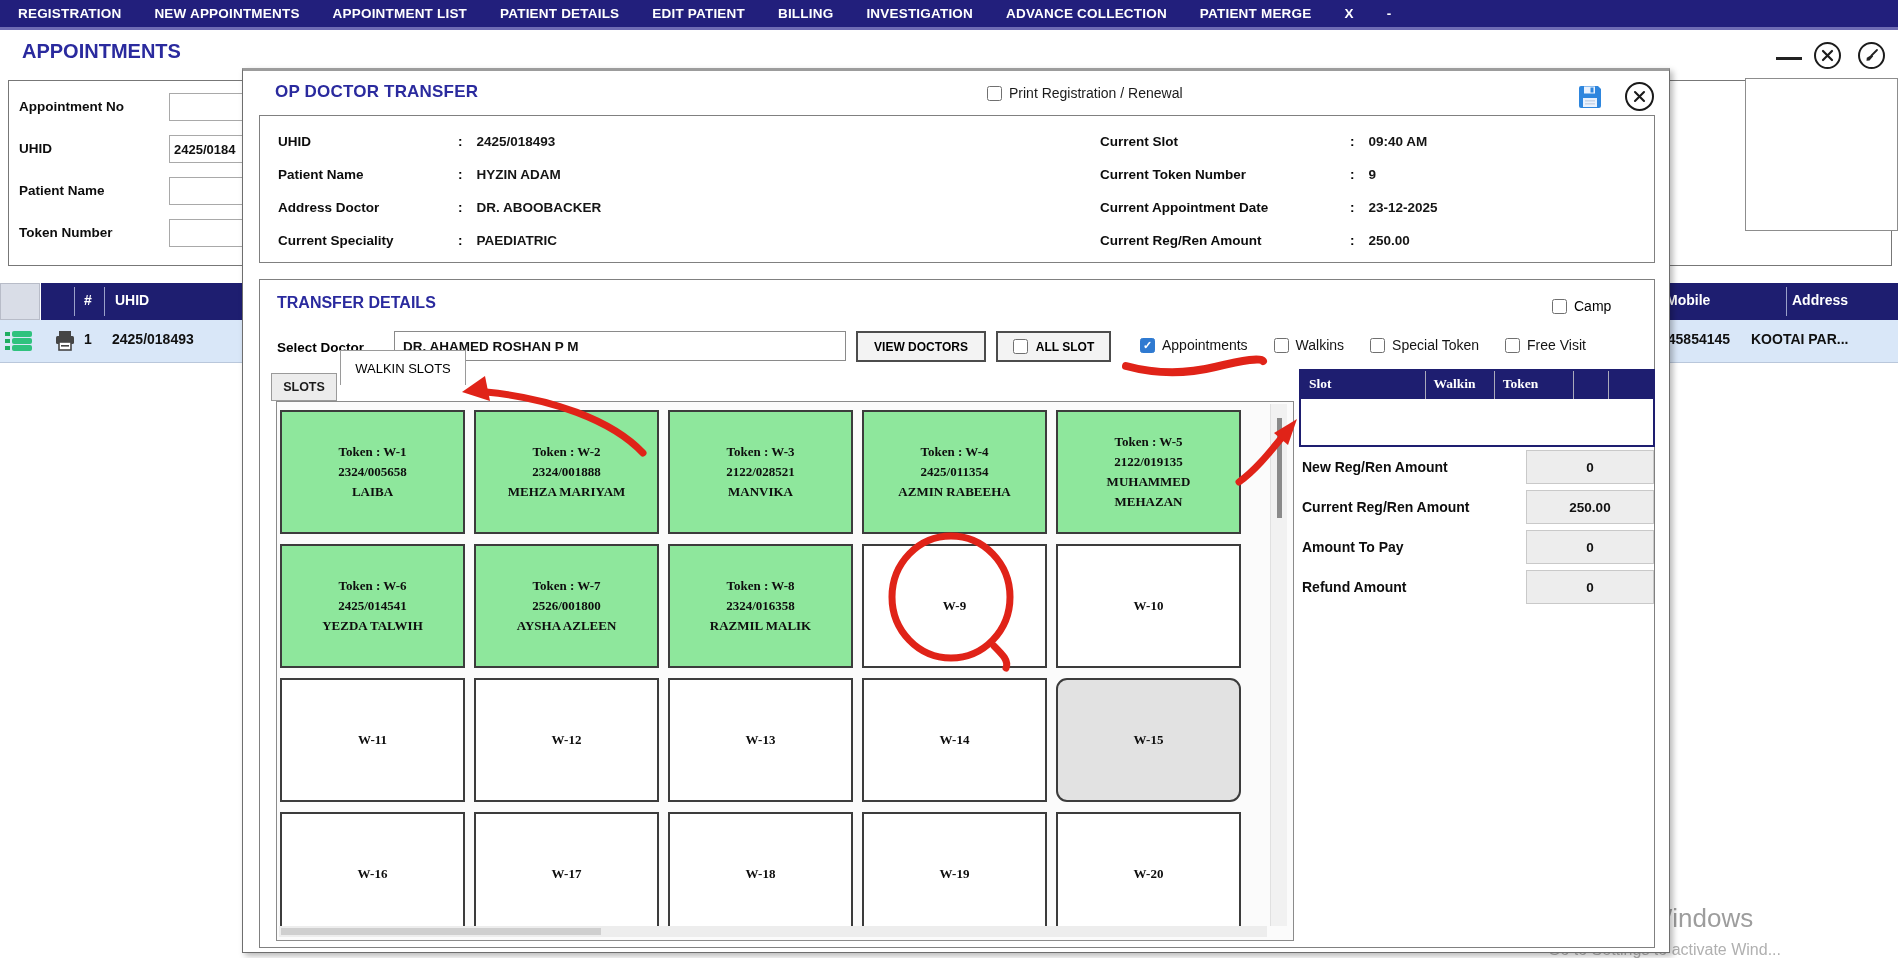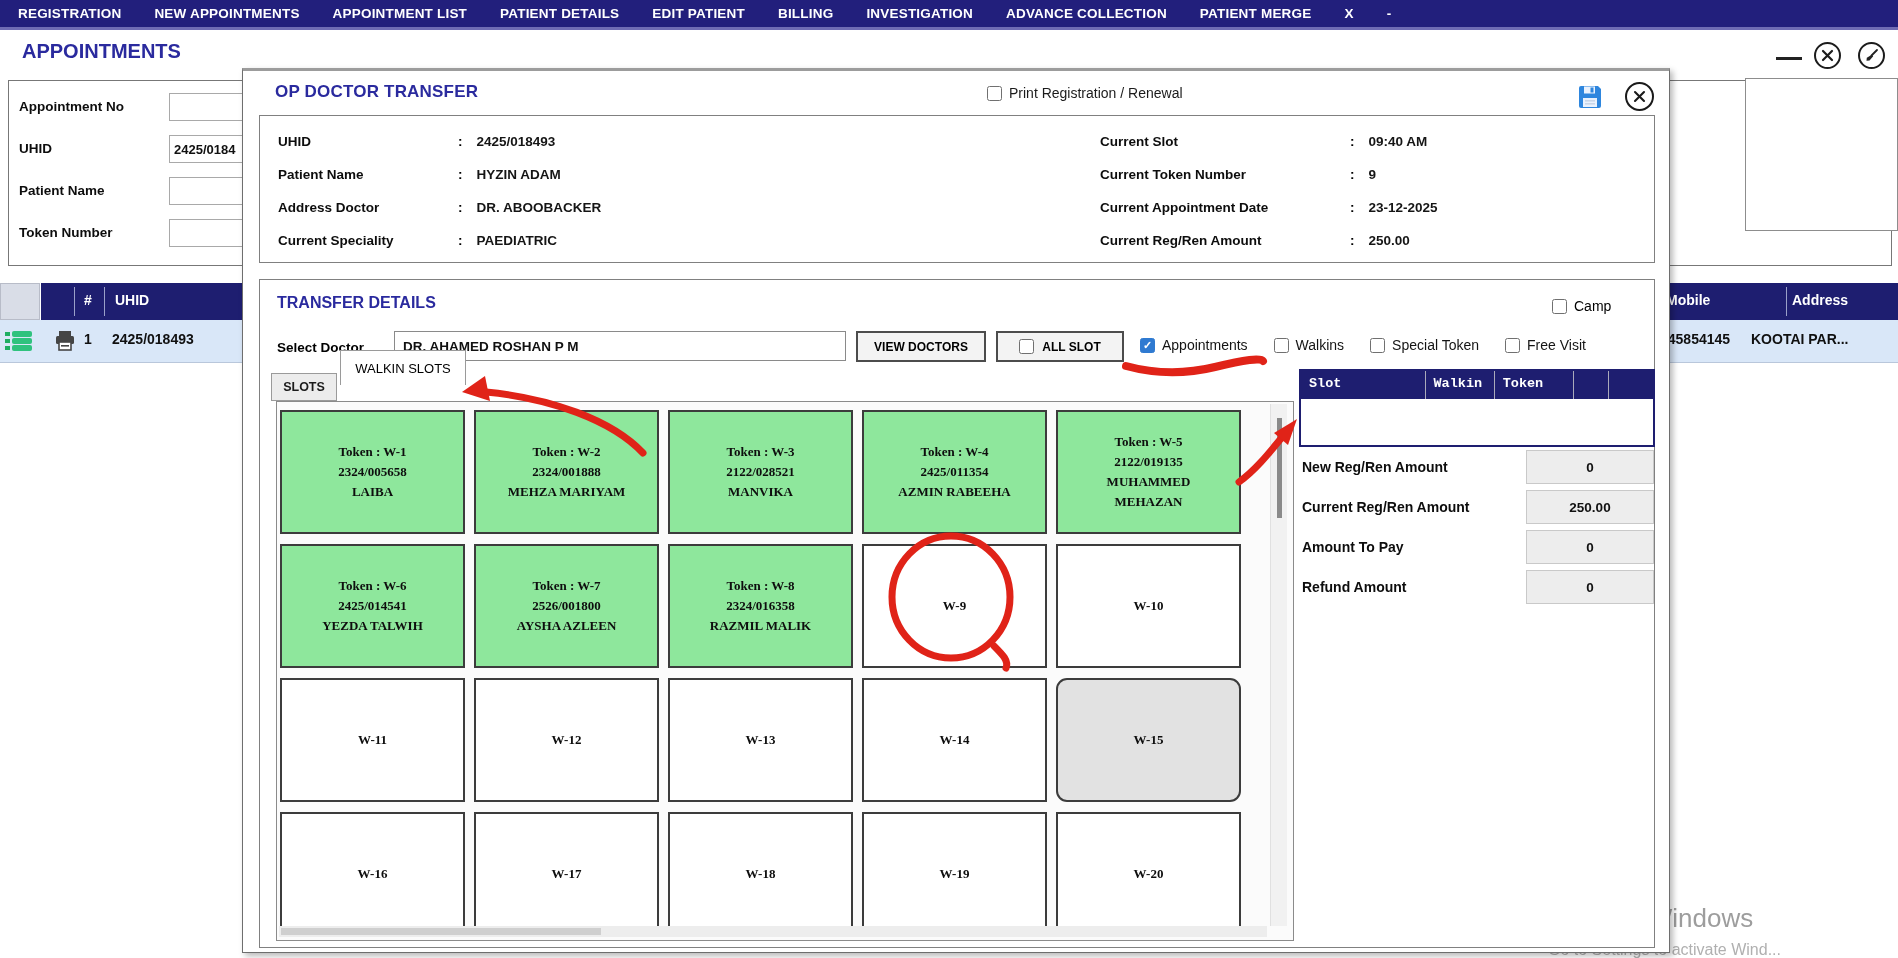--- a/index.html
+++ b/index.html
@@ -52,21 +52,21 @@
 
   .transfer-box{position:absolute;left:16px;top:208px;width:1396px;height:669px;border:1px solid #808080;box-sizing:border-box;}
   .tr-title{position:absolute;left:17px;top:14px;font-size:16px;font-weight:bold;color:var(--heading);}
   .camp{position:absolute;left:1276px;top:18px;display:flex;align-items:center;gap:7px;font-size:14px;padding-left:16px;}
   .sel-doc-label{position:absolute;left:17px;top:60px;font-size:13.5px;font-weight:bold;}
   .doc-input{position:absolute;left:134px;top:51px;width:452px;height:30px;border:1px solid #8a8a8a;
     font:600 13.5px "Liberation Sans",sans-serif;padding:0 8px;box-sizing:border-box;color:#111;}
   .btn{position:absolute;border:2px solid #4c4c4c;background:#f3f3f3;display:flex;align-items:center;
     justify-content:center;font-weight:bold;font-size:12px;box-sizing:border-box;cursor:pointer;gap:8px;}
   .view-doctors{left:596px;top:51px;width:130px;height:31px;}
-  .all-slot{left:736px;top:51px;width:128px;height:31px;}
+  .all-slot{left:736px;top:51px;width:115px;height:31px;}
   .filters{position:absolute;left:880px;top:57px;display:flex;gap:26px;align-items:center;}
   .fcheck{display:flex;align-items:center;gap:7px;font-size:14px;color:#141414;white-space:nowrap;}
   .cb{width:15px;height:15px;border:1.5px solid #707070;background:#fff;border-radius:2.5px;box-sizing:border-box;
       display:inline-flex;align-items:center;justify-content:center;flex:0 0 auto;}
   .cb.checked{background:var(--checkbox_blue);border-color:var(--checkbox_blue);color:#fff;font-size:11px;font-weight:bold;}
 
   .tab{position:absolute;display:flex;align-items:center;justify-content:center;cursor:pointer;box-sizing:border-box;}
   .tab.inactive{left:11px;top:93px;width:66px;height:28px;background:#ececec;border:1px solid #9a9a9a;
     font-weight:bold;font-size:12.5px;color:#1c1c1c;}
   .tab.active{left:80px;top:70px;width:126px;height:35px;background:#fff;border:1px solid #9a9a9a;border-bottom:none;
@@ -81,21 +81,21 @@
     line-height:1.55;color:#0e0e0e;padding:0 14px;box-sizing:border-box;cursor:pointer;}
   .slot.booked{background:var(--slot_green);}
   .slot.blocked{background:var(--slot_blocked);border-radius:11px;}
   .vtrack{position:absolute;right:6px;top:2px;bottom:14px;width:16px;background:#f1f1f1;border-left:1px solid #e0e0e0;}
   .vthumb{position:absolute;left:6px;top:14px;width:5px;height:100px;background:#8a8a8a;}
   .htrack{position:absolute;left:2px;right:26px;bottom:3px;height:11px;background:#ededed;}
   .hthumb{position:absolute;left:2px;top:2px;width:320px;height:7px;background:#cfcfcf;}
 
   .slot-table{position:absolute;left:1039px;top:89px;width:356px;height:78px;border:2px solid var(--table_header);box-sizing:border-box;background:#fff;}
   .sthead{position:absolute;left:0;top:0;right:0;height:28px;background:var(--table_header);display:flex;}
-  .sth{color:#fff;font-family:Liberation Mono, monospace;font-weight:bold;font-size:13.5px;
+  .sth{color:#fff;font-family:Liberation Serif, serif;font-weight:bold;font-size:13.5px;
     padding:5px 0 0 8px;box-sizing:border-box;border-left:1px solid #aab;}
   .sth:first-child{border-left:none;}
 
   .amounts{position:absolute;left:1042px;top:170px;width:352px;}
   .arow{display:flex;align-items:center;justify-content:space-between;height:34px;margin-bottom:6px;}
   .alabel{font-size:14px;font-weight:bold;color:#0d0d0d;}
   .abox{width:128px;height:34px;background:#ededed;border:1px solid #c9c9c9;display:flex;align-items:center;
     justify-content:center;font-weight:bold;font-size:13.5px;color:#111;box-sizing:border-box;}
 
   

